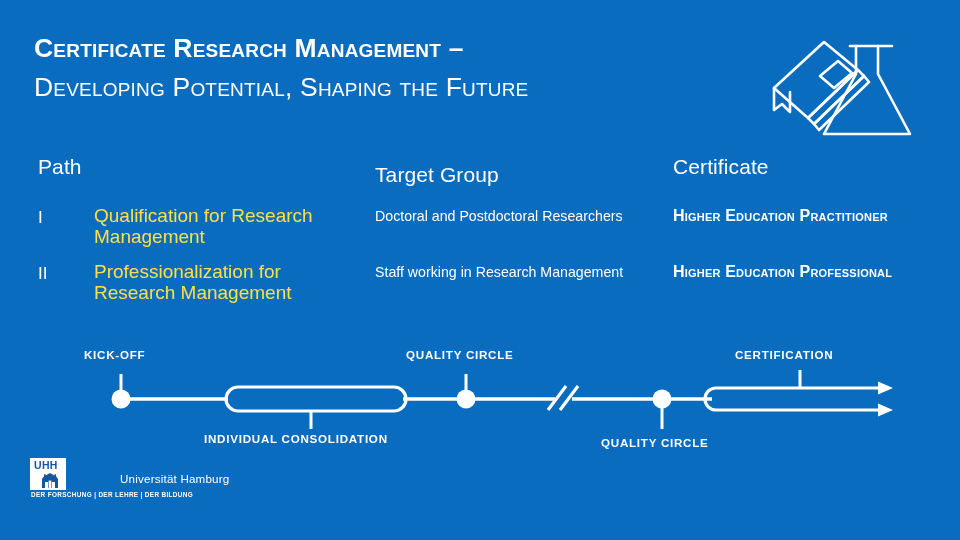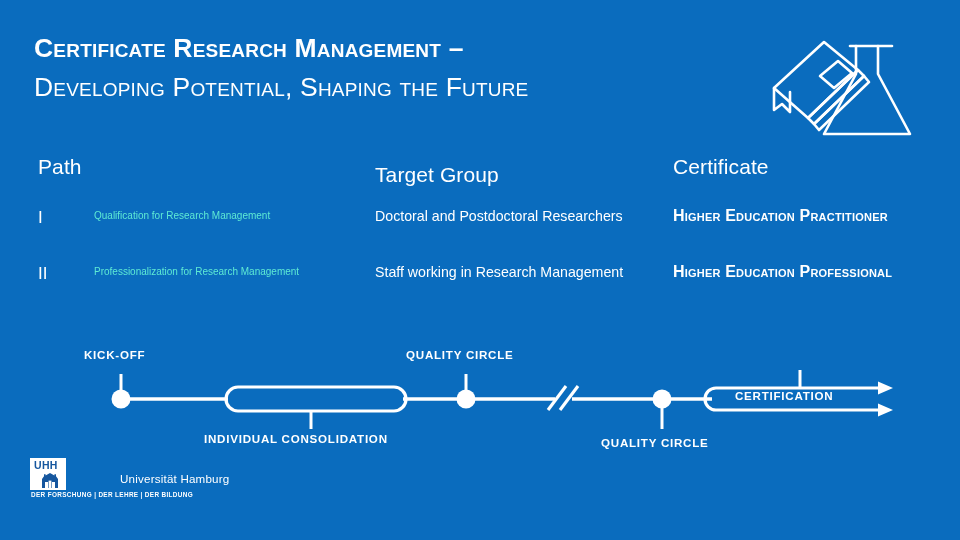--- a/index.html
+++ b/index.html
@@ -39,21 +39,21 @@
   .row{position:absolute;left:0;width:960px;}
   .row.r1{top:206px;}
   .row.r2{top:262px;}
 
   .numeral{
     position:absolute;left:38px;top:1px;width:40px;
     font-size:17px;font-weight:300;color:#ffffff;line-height:22px;
   }
   .cell-path{
     position:absolute;left:94px;top:0;width:270px;
-    font-size:10px;line-height:20.5px;color:#5eead4;font-weight:normal;
+    font-size:19px;line-height:20.5px;color:#fde047;font-weight:normal;
   }
   .cell-group{
     position:absolute;left:375px;top:0;width:290px;
     font-size:14.2px;line-height:20.5px;color:#ffffff;font-weight:normal;
   }
   .cell-cert{
     position:absolute;left:673px;top:0;width:280px;
     font-size:16px;line-height:20.5px;color:#ffffff;
     font-weight:bold;font-variant:small-caps;letter-spacing:.2px;
   }
@@ -153,21 +153,21 @@
       <line x1="121" y1="44" x2="121" y2="60" stroke-width="3"></line>
       <line x1="466" y1="44" x2="466" y2="60" stroke-width="3"></line>
       <line x1="800" y1="40" x2="800" y2="58" stroke-width="3"></line>
 
       <line x1="311" y1="82" x2="311" y2="99" stroke-width="3"></line>
       <line x1="662" y1="78" x2="662" y2="99" stroke-width="3"></line>
     </svg>
 
     <div class="tl-label" style="left:84px;  top:18px;">KICK-OFF</div>
     <div class="tl-label" style="left:406px; top:18px;">QUALITY CIRCLE</div>
-    <div class="tl-label" style="left:735px; top:18px;margin-top:41px;">CERTIFICATION</div>
+    <div class="tl-label" style="left:735px; top:18px;">CERTIFICATION</div>
     <div class="tl-label" style="left:204px; top:102px;">INDIVIDUAL CONSOLIDATION</div>
     <div class="tl-label" style="left:601px; top:106px;">QUALITY CIRCLE</div>
   </div>
 
   <div class="logo">
     <div class="logo-box"></div>
     <div class="logo-uhh">UHH</div>
     <svg style="position:absolute;left:11px;top:14px;" width="18" height="16" viewBox="0 0 18 16">
       <path d="M1 16 L1 7 L3 4.2 L3 2.2 L4.6 2.2 L4.6 3.4 L9 1 L13.4 3.4 L13.4 2.2 L15 2.2 L15 4.2 L17 7 L17 16 Z" fill="#15569e"></path>
       <rect x="4" y="10" width="3" height="6" fill="#ffffff"></rect>

